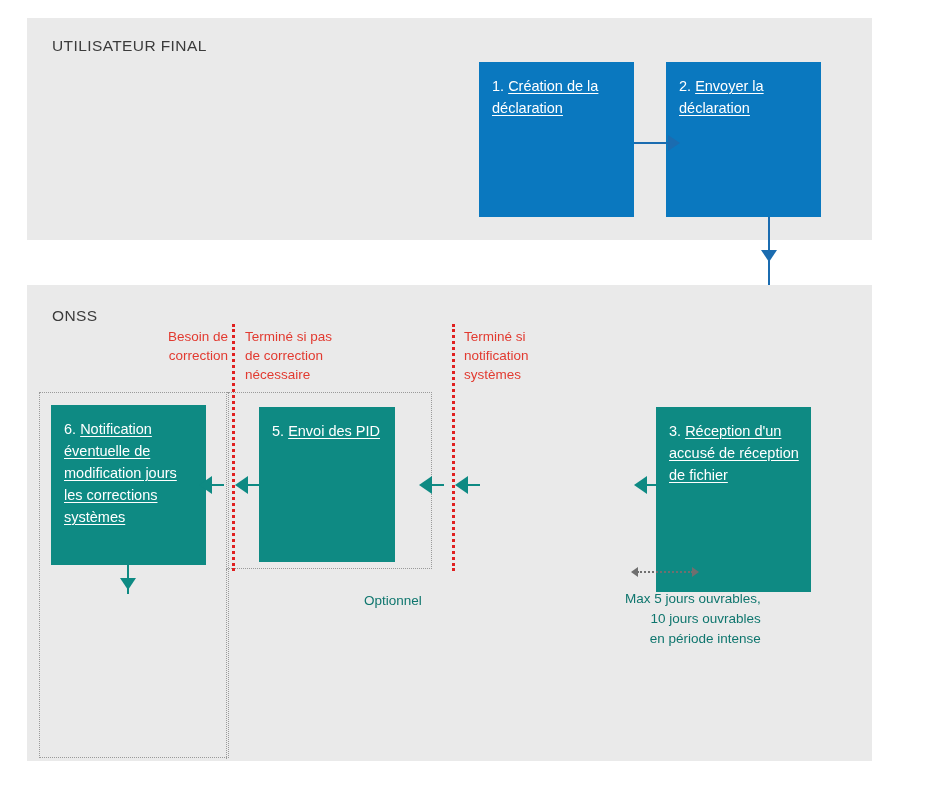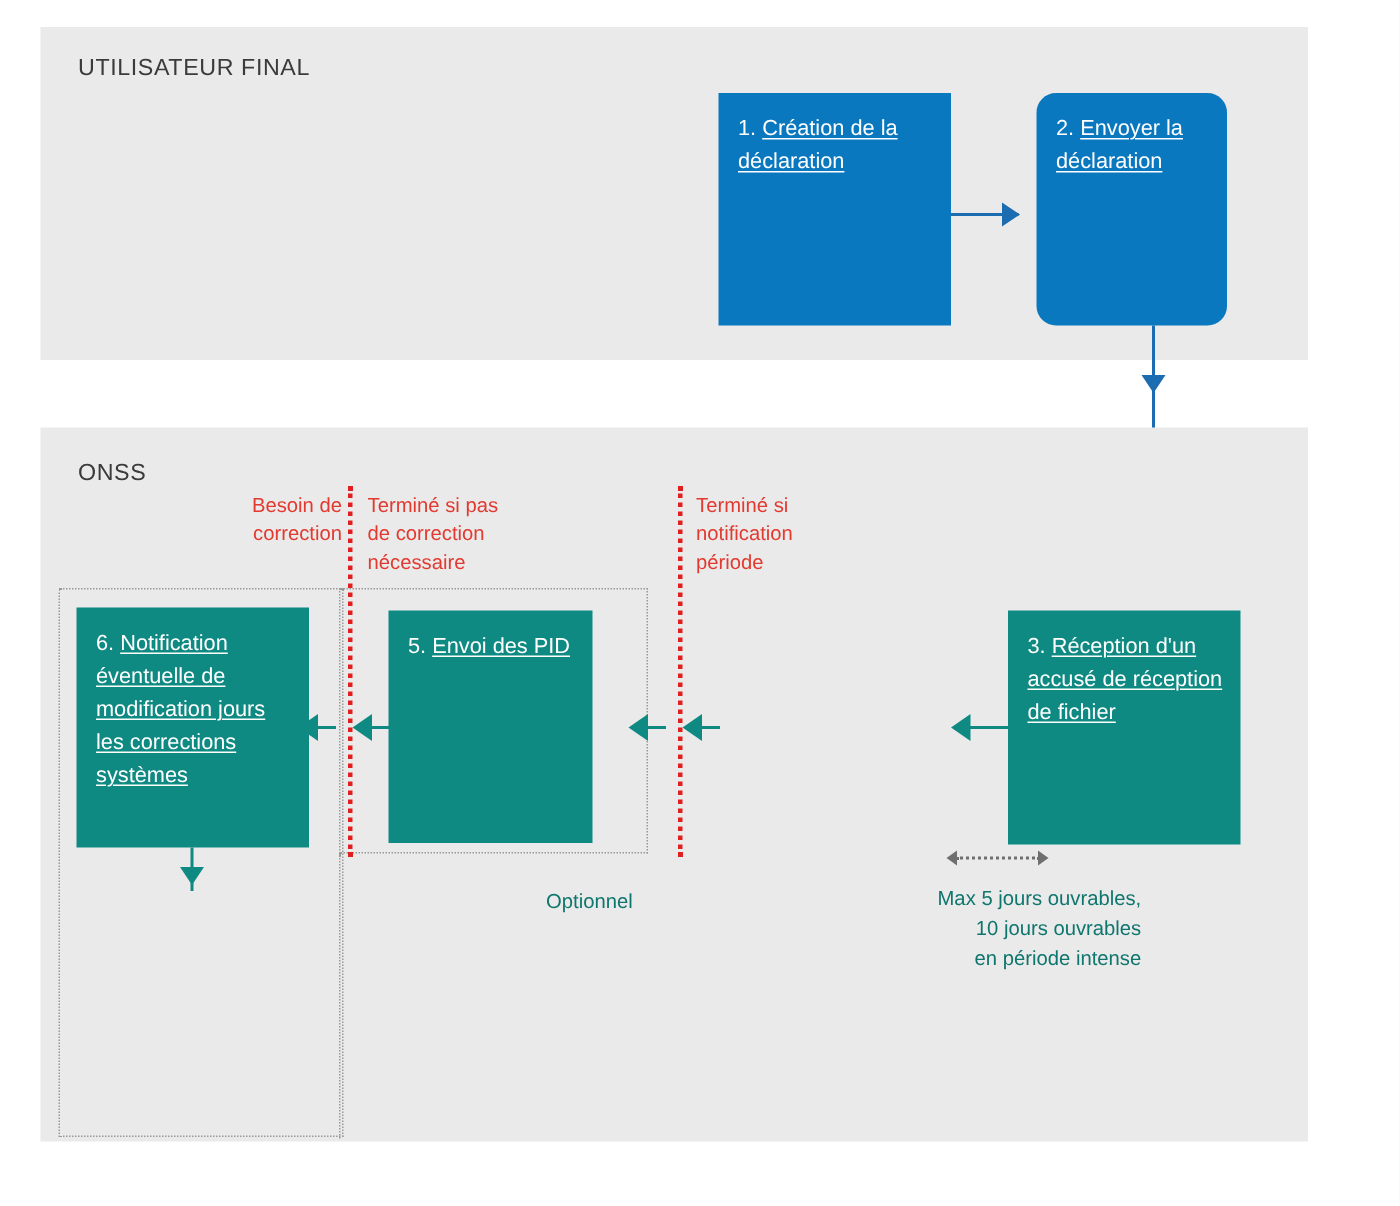--- a/index.html
+++ b/index.html
@@ -143,21 +143,21 @@
 
   <div class="panel" style="left:27px; top:18px; width:845px; height:222px;"></div>
 
   <div class="panel-title" style="left:52px; top:37px;">UTILISATEUR FINAL</div>
 
   <div class="node node-blue" style="left:479px; top:62px; width:155px; height:155px;">
     <span class="num">1.</span>
     <span class="txt">Création de la déclaration</span>
   </div>
 
-  <div class="node node-blue" style="left:691px; top:62px; width:127px; height:155px;border-radius:13px;">
+  <div class="node node-blue" style="left:666px; top:62px; width:155px; height:155px;">
     <span class="num">2.</span>
     <span class="txt">Envoyer la déclaration</span>
   </div>
 
   <div class="line-h" style="left:634px; top:142px; width:45px; height:2px;"></div>
   <div class="arrow-r" style="left:668px; top:135px;"></div>
 
   <div class="line-v" style="left:768px; top:217px; width:2px; height:198px;"></div>
   <div class="arrow-d" style="left:761px; top:250px;"></div>
 
@@ -175,38 +175,38 @@
 
   <div class="red-label" style="left:245px; top:327px; width:130px;">Terminé si pas
 de correction
 nécessaire</div>
 
   <div class="red-label" style="left:148px; top:327px; width:80px; text-align:right;">Besoin de
 correction</div>
 
   <div class="red-label" style="left:464px; top:327px; width:120px;">Terminé si
 notification
-période</div>
+systèmes</div>
 
   <div class="node node-teal" style="left:51px; top:405px; width:155px; height:160px;">
     <span class="num">6.</span>
     <span class="txt">Notification éventuelle de modification jours les corrections systèmes</span>
   </div>
 
 
   <div class="line-v teal" style="left:127px; top:565px; width:2px; height:29px;"></div>
   <div class="arrow-d teal" style="left:120px; top:578px;"></div>
 
   <div class="node node-teal" style="left:259px; top:407px; width:136px; height:155px;">
     <span class="num">5.</span>
     <span class="txt">Envoi des PID</span>
   </div>
 
 
-  <div class="node node-teal" style="left:672px; top:407px; width:155px; height:156px;">
+  <div class="node node-teal" style="left:656px; top:407px; width:155px; height:185px;">
     <span class="num">3.</span>
     <span class="txt">Réception d'un accusé de réception de fichier</span>
   </div>
 
   <div class="line-h teal" style="left:645px; top:484px; width:46px; height:2px;"></div>
   <div class="arrow-l" style="left:634px; top:476px;"></div>
 
   <div class="line-h teal" style="left:466px; top:484px; width:14px; height:2px;"></div>
   <div class="arrow-l" style="left:455px; top:476px;"></div>
 

